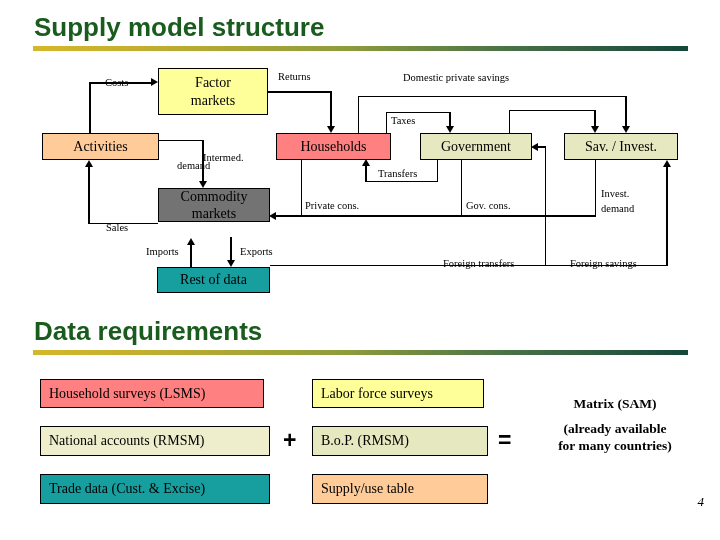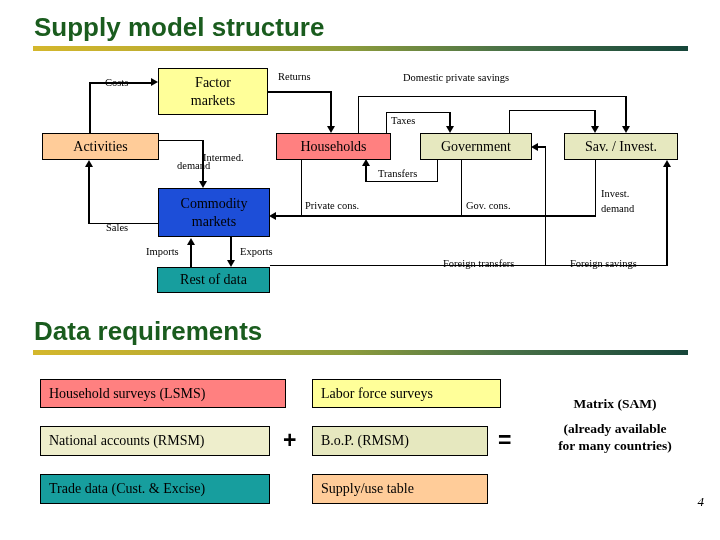--- a/index.html
+++ b/index.html
@@ -184,21 +184,21 @@
   </div>
 
   <div class="node" style="left:420px;top:133px;width:112px;height:27px;background:#e6e8bf;">
     <span>Government</span>
   </div>
 
   <div class="node" style="left:564px;top:133px;width:114px;height:27px;background:#e6e8bf;">
     <span>Sav. / Invest.</span>
   </div>
 
-  <div class="node two-line" style="left:158px;top:188px;width:112px;height:49px;background:#1d4ed8;">
+  <div class="node two-line" style="left:158px;top:188px;width:112px;height:34px;background:#737373;">
     <span>Commodity</span>
     <span>markets</span>
   </div>
 
   <div class="node" style="left:157px;top:267px;width:113px;height:26px;background:#179e9e;">
     <span>Rest of data</span>
   </div>
 
   <div class="lbl" style="left:105px;top:77px;">Costs</div>
   <div class="lbl" style="left:278px;top:71px;">Returns</div>
@@ -213,33 +213,33 @@
   <div class="lbl" style="left:601px;top:203px;">demand</div>
   <div class="lbl" style="left:106px;top:222px;">Sales</div>
   <div class="lbl" style="left:146px;top:246px;text-align:right;">Imports</div>
   <div class="lbl" style="left:240px;top:246px;">Exports</div>
   <div class="lbl" style="left:443px;top:258px;">Foreign transfers</div>
   <div class="lbl" style="left:570px;top:258px;">Foreign savings</div>
 
   <div class="section-title" id="title2">Data requirements</div>
   <div class="rule" id="rule2"></div>
 
-  <div class="databox" style="left:40px;top:379px;width:246px;height:29px;background:#ff8080;">
+  <div class="databox" style="left:40px;top:379px;width:224px;height:29px;background:#ff8080;">
     <span>Household surveys (LSMS)</span>
   </div>
   <div class="databox" style="left:40px;top:426px;width:230px;height:30px;background:#eeeecc;">
     <span>National accounts (RMSM)</span>
   </div>
   <div class="databox" style="left:40px;top:474px;width:230px;height:30px;background:#179e9e;">
     <span>Trade data (Cust. &amp; Excise)</span>
   </div>
 
   <div class="op" style="left:283px;top:427px;">+</div>
 
-  <div class="databox" style="left:312px;top:379px;width:189px;height:29px;background:#ffff99;">
+  <div class="databox" style="left:312px;top:379px;width:172px;height:29px;background:#ffff99;">
     <span>Labor force surveys</span>
   </div>
   <div class="databox" style="left:312px;top:426px;width:176px;height:30px;background:#e6e8bf;">
     <span>B.o.P. (RMSM)</span>
   </div>
   <div class="databox" style="left:312px;top:474px;width:176px;height:30px;background:#ffcc99;">
     <span>Supply/use table</span>
   </div>
 
   <div class="op" style="left:498px;top:427px;">=</div>

